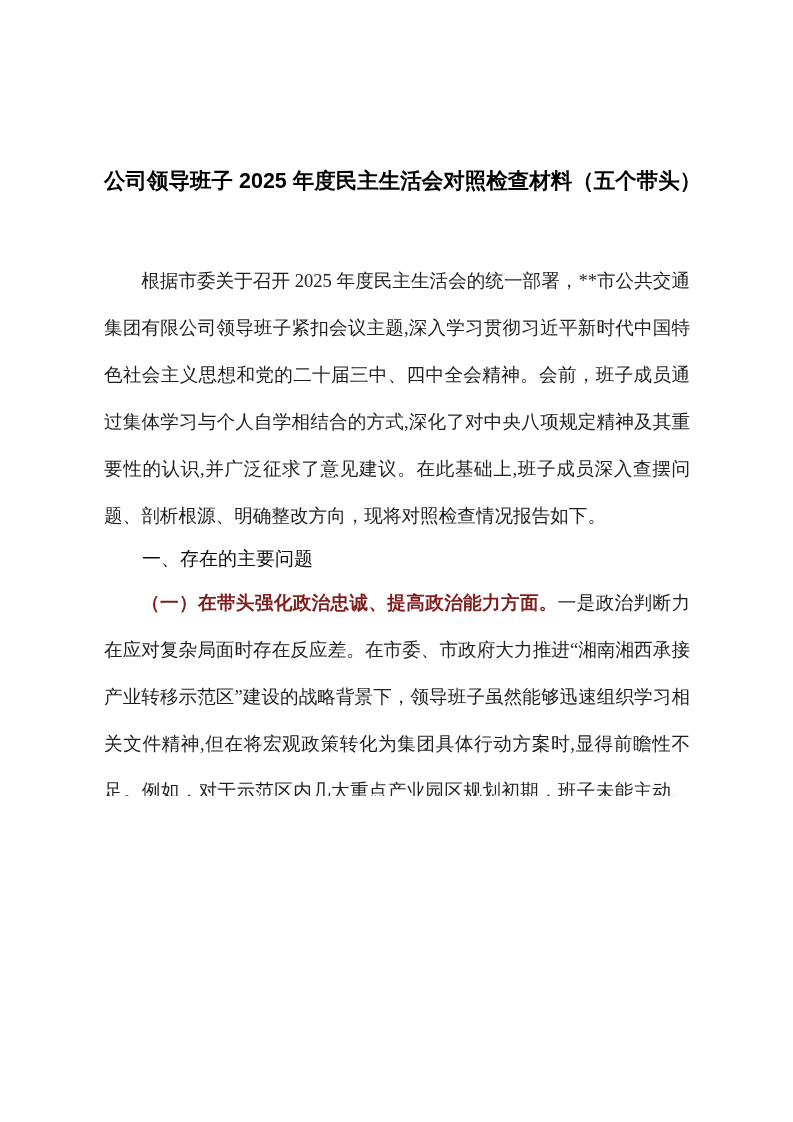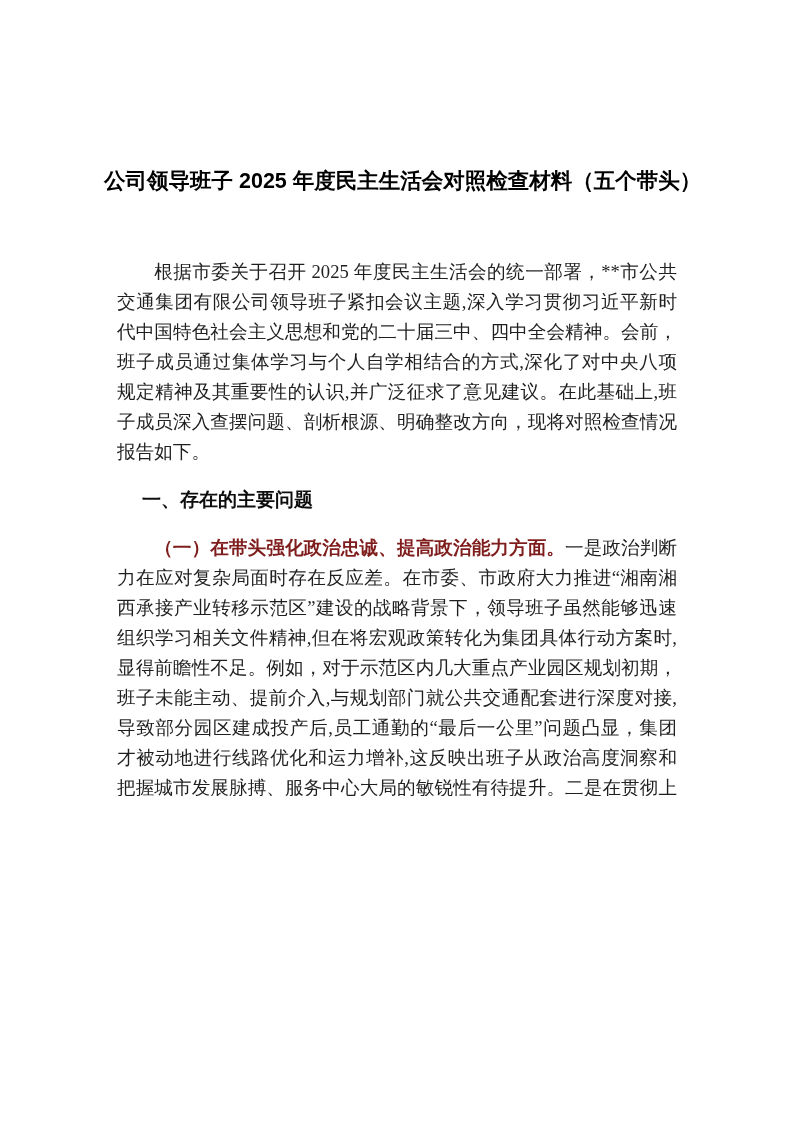--- a/index.html
+++ b/index.html
@@ -26,33 +26,33 @@
     margin: 0 0 61px 0;
     font-family: "Liberation Sans", "DejaVu Sans", sans-serif;
     font-size: 21.5px;
     line-height: 30px;
     font-weight: bold;
     text-align: center;
     color: #000000;
     white-space: nowrap;
   }
   .body-para {
-    margin: 13px;
+    margin: 0;
     font-size: 18.6px;
-    line-height: 30px;
+    line-height: 47px;
     text-align: justify;
     text-indent: 2em;
     color: #1f1f1f;
   }
   .section-heading {
     margin: 0;
     font-family: "Liberation Sans", "DejaVu Sans", sans-serif;
     font-size: 19px;
     line-height: 39.5px;
-    font-weight: bold;
+    font-weight: normal;
     text-indent: 2em;
     color: #0d0d0d;
   }
   .lead-bold {
     font-weight: bold;
     color: #7f1d1d;
   }
   .page-footer {
     position: absolute;
     top: 1030px;

